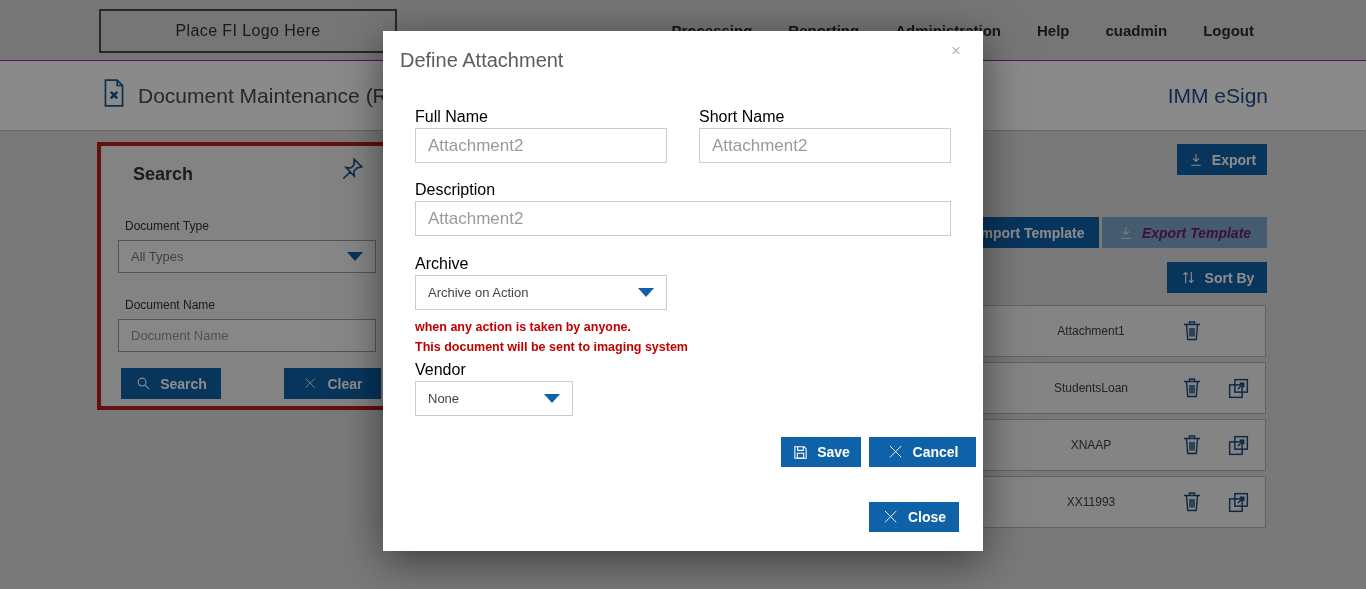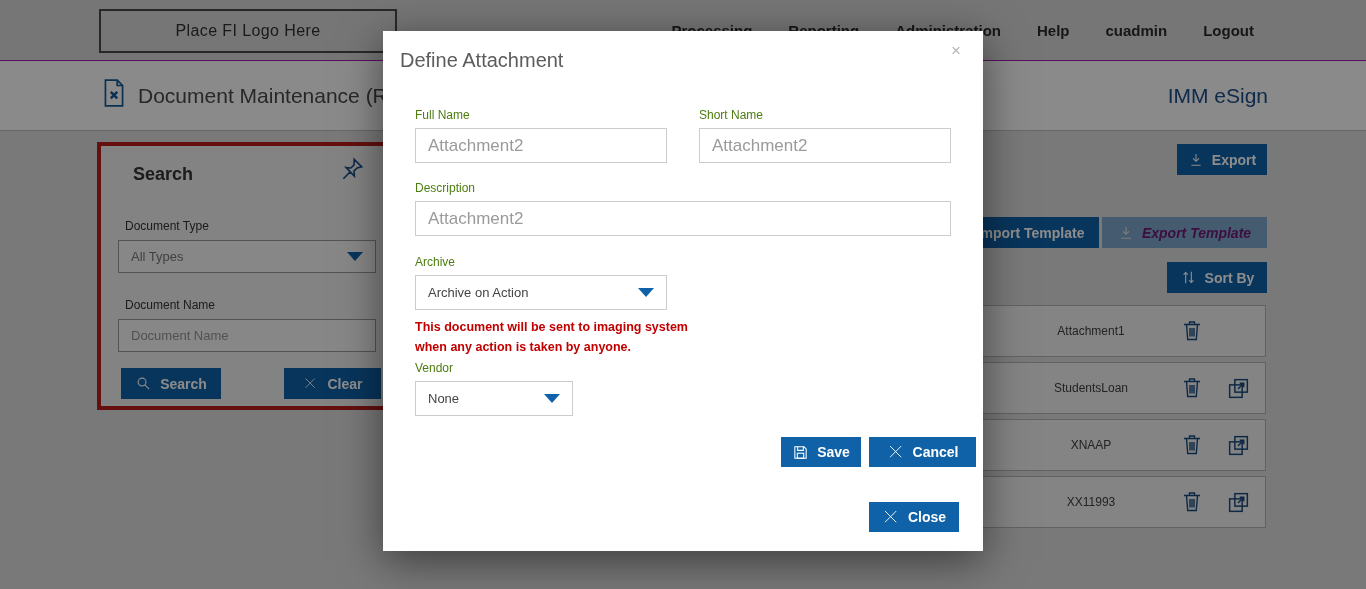--- a/index.html
+++ b/index.html
@@ -71,21 +71,21 @@
 
   
   .overlay{position:absolute;inset:0;background:rgba(0,0,0,0.45);z-index:10;}
 
   
   .modal{position:absolute;left:383px;top:31px;width:600px;height:520px;background:#fff;
          z-index:20;box-shadow:0 10px 40px rgba(0,0,0,0.5);}
   .modal-title{position:absolute;left:17px;top:18px;font-size:20px;color:#5c5c5c;}
   .modal-close{position:absolute;right:16px;top:10px;font-size:17px;color:#b5b5b5;cursor:pointer;
                background:none;border:none;font-family:"Liberation Sans",sans-serif;line-height:1;}
-  .m-label{position:absolute;font-size:12px;color:#4d7c0f;}
+  .m-label{position:absolute;font-size:16px;color:#000000;}
   .m-lbl-full{left:32px;top:77px;}
   .m-lbl-short{left:316px;top:77px;}
   .m-lbl-desc{left:32px;top:150px;}
   .m-lbl-archive{left:32px;top:224px;}
   .m-lbl-vendor{left:32px;top:330px;}
   .m-input{position:absolute;box-sizing:border-box;border:1px solid #ccc;background:#fff;
            font-size:17px;color:#444;padding:0 12px;font-family:"Liberation Sans",sans-serif;}
   .m-input::placeholder{color:#9a9a9a;opacity:1;}
   .m-inp-full{left:32px;top:97px;width:252px;height:35px;}
   .m-inp-short{left:316px;top:97px;width:252px;height:35px;}
@@ -294,22 +294,22 @@
     <div class="m-label m-lbl-desc">Description</div>
     <input class="m-input m-inp-desc" placeholder="Attachment2" style="">
 
     <div class="m-label m-lbl-archive">Archive</div>
     <div class="m-select m-sel-archive">
       <span>Archive on Action</span>
       <span class="caret"></span>
     </div>
 
     <div class="m-warning">
+      <div>when any action is taken by anyone.</div>
       <div>This document will be sent to imaging system</div>
-      <div>when any action is taken by anyone.</div>
     </div>
 
     <div class="m-label m-lbl-vendor">Vendor</div>
     <div class="m-select m-sel-vendor">
       <span>None</span>
       <span class="caret"></span>
     </div>
 
     <button class="btn m-btn-save">
       <span>

